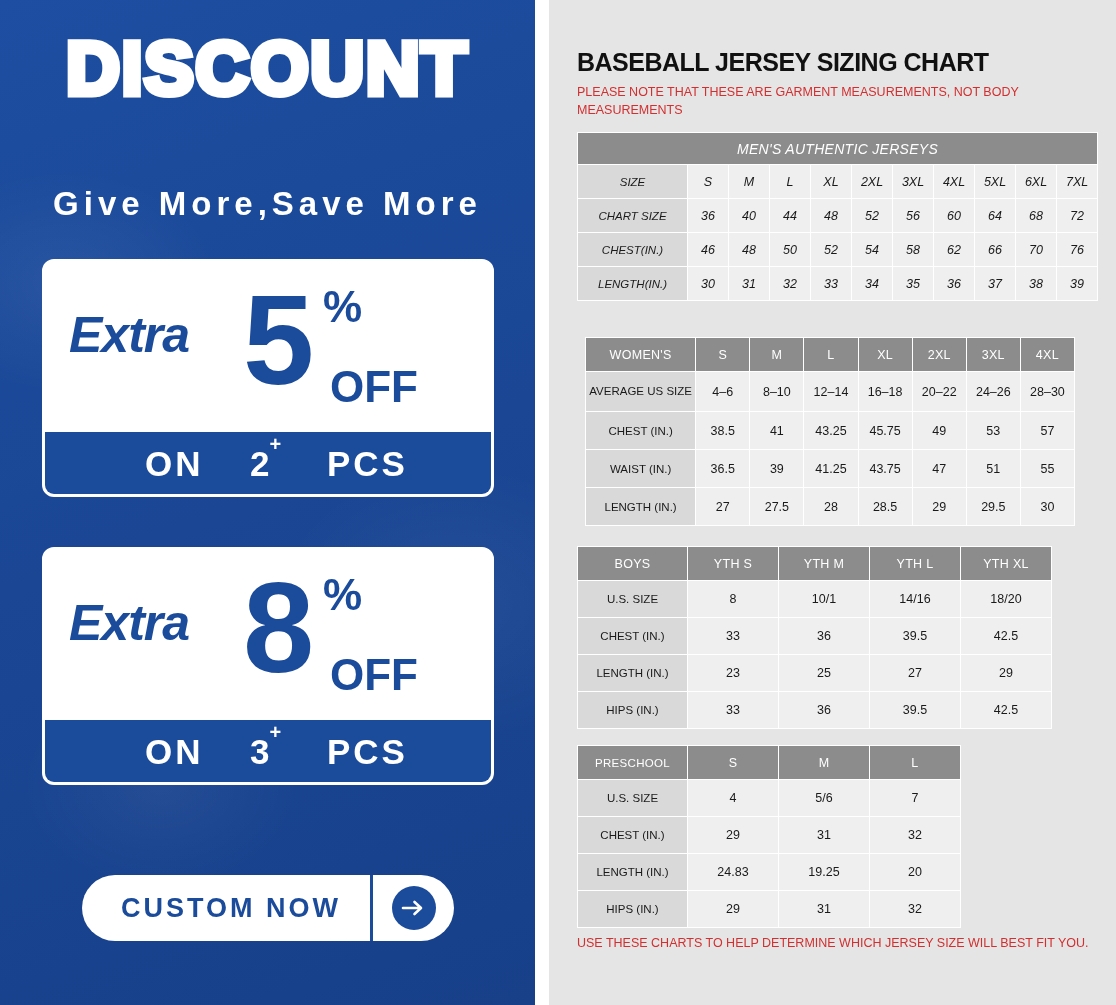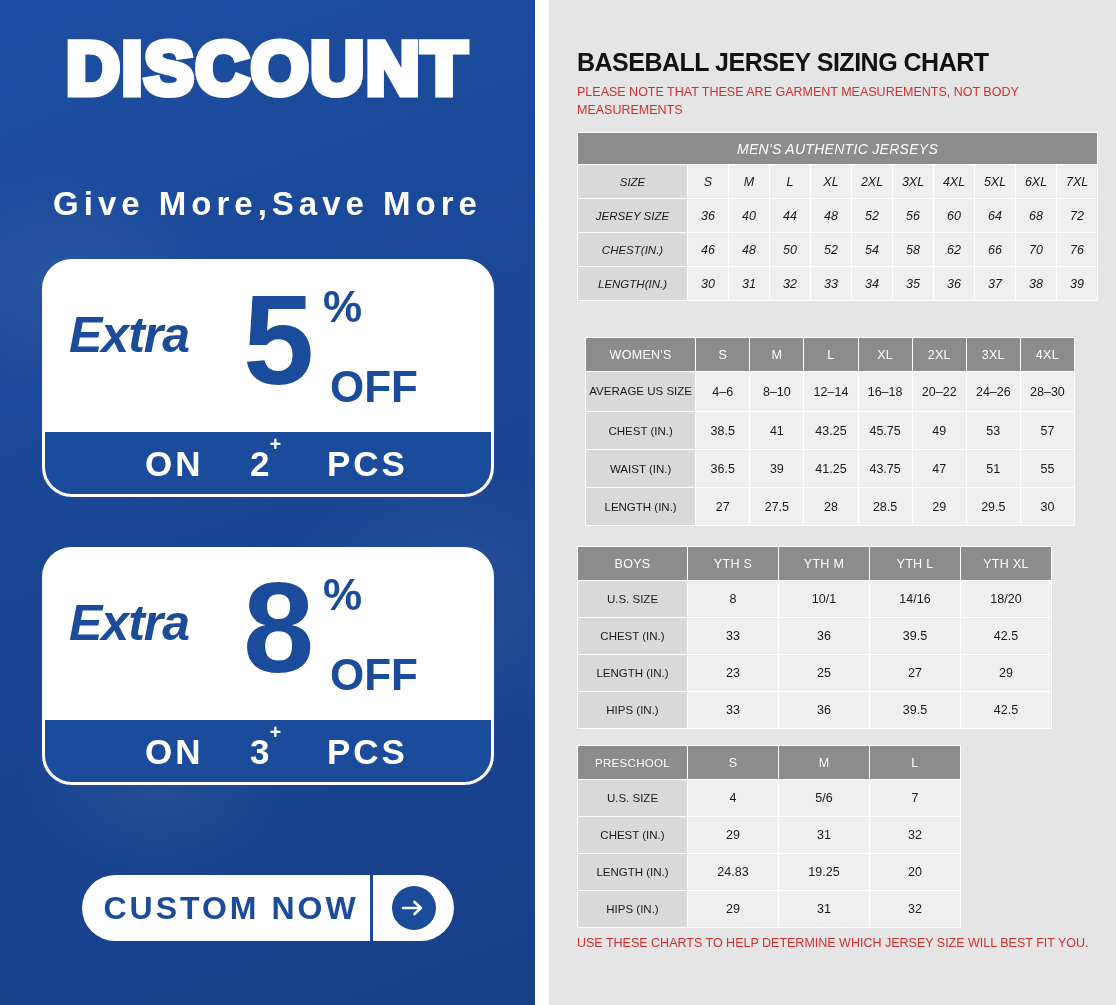--- a/index.html
+++ b/index.html
@@ -59,21 +59,21 @@
     letter-spacing: 5px;
     white-space: nowrap;
   }
 
   .offer-card {
     position: absolute;
     left: 42px;
     width: 452px;
     height: 238px;
     border: 3px solid #ffffff;
-    border-radius: 30px;
+    border-radius: 12px;
     overflow: hidden;
     background: #ffffff;
   }
   .offer-card.card1 { top: 259px; }
   .offer-card.card2 { top: 547px; }
 
   .offer-top {
     position: relative;
     height: 167px;
     background: #ffffff;
@@ -148,21 +148,21 @@
     width: 372px; height: 66px;
     background: #ffffff;
     border-radius: 33px;
     display: flex;
     align-items: center;
   }
   #custom-now .label {
     flex: 1;
     text-align: center;
     color: #1b4b9b;
-    font-size: 32px;
+    font-size: 27px;
     font-weight: bold;
     letter-spacing: 3px;
     padding-left: 10px;
   }
   #custom-now .arrow-box {
     width: 84px; height: 66px;
     border-left: 3px solid #1b4b9b;
     border-radius: 0 33px 33px 0;
     display: flex; align-items: center; justify-content: center;
   }
@@ -336,21 +336,21 @@
         <td class="cell">L</td>
         <td class="cell">XL</td>
         <td class="cell">2XL</td>
         <td class="cell">3XL</td>
         <td class="cell">4XL</td>
         <td class="cell">5XL</td>
         <td class="cell">6XL</td>
         <td class="cell">7XL</td>
       </tr>
       <tr>
-        <td class="rowhead" style="height:34px">JERSEY SIZE</td>
+        <td class="rowhead" style="height:34px">CHART SIZE</td>
         <td class="cell">36</td>
         <td class="cell">40</td>
         <td class="cell">44</td>
         <td class="cell">48</td>
         <td class="cell">52</td>
         <td class="cell">56</td>
         <td class="cell">60</td>
         <td class="cell">64</td>
         <td class="cell">68</td>
         <td class="cell">72</td>

